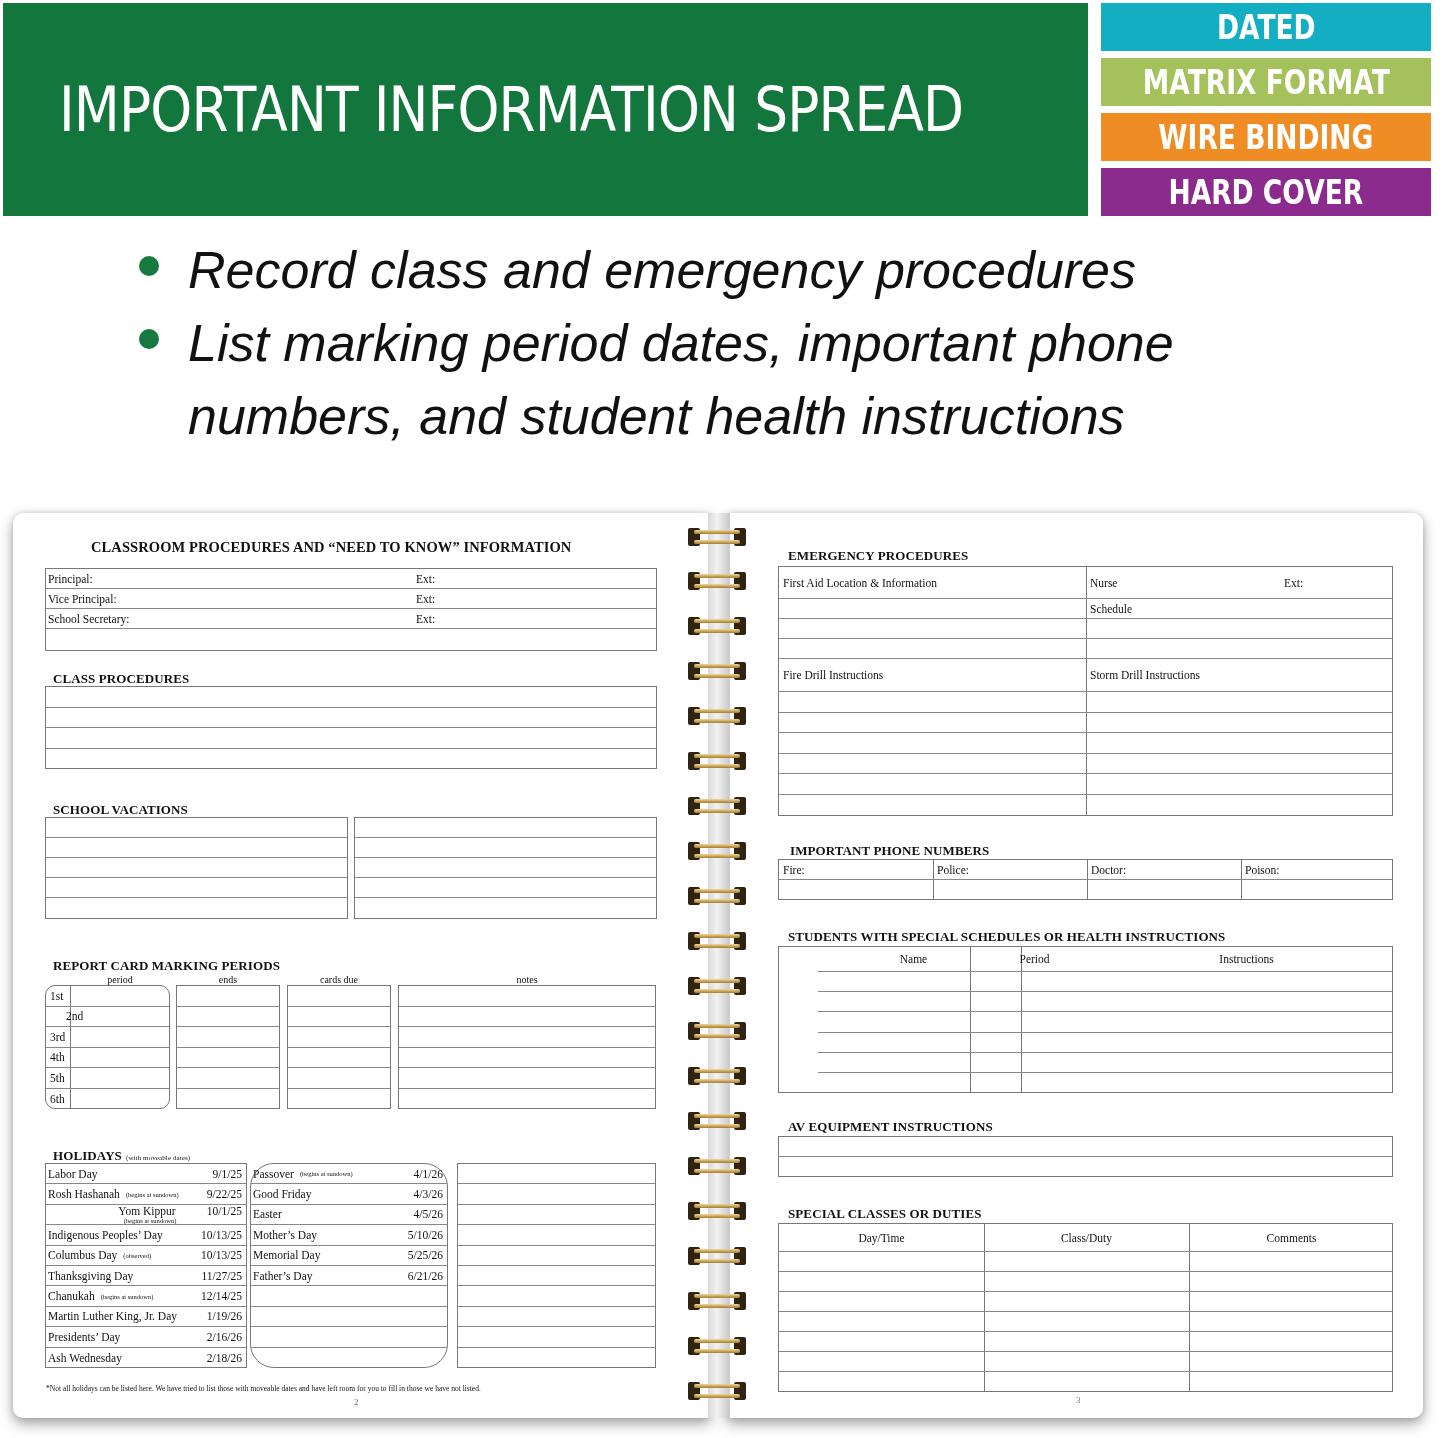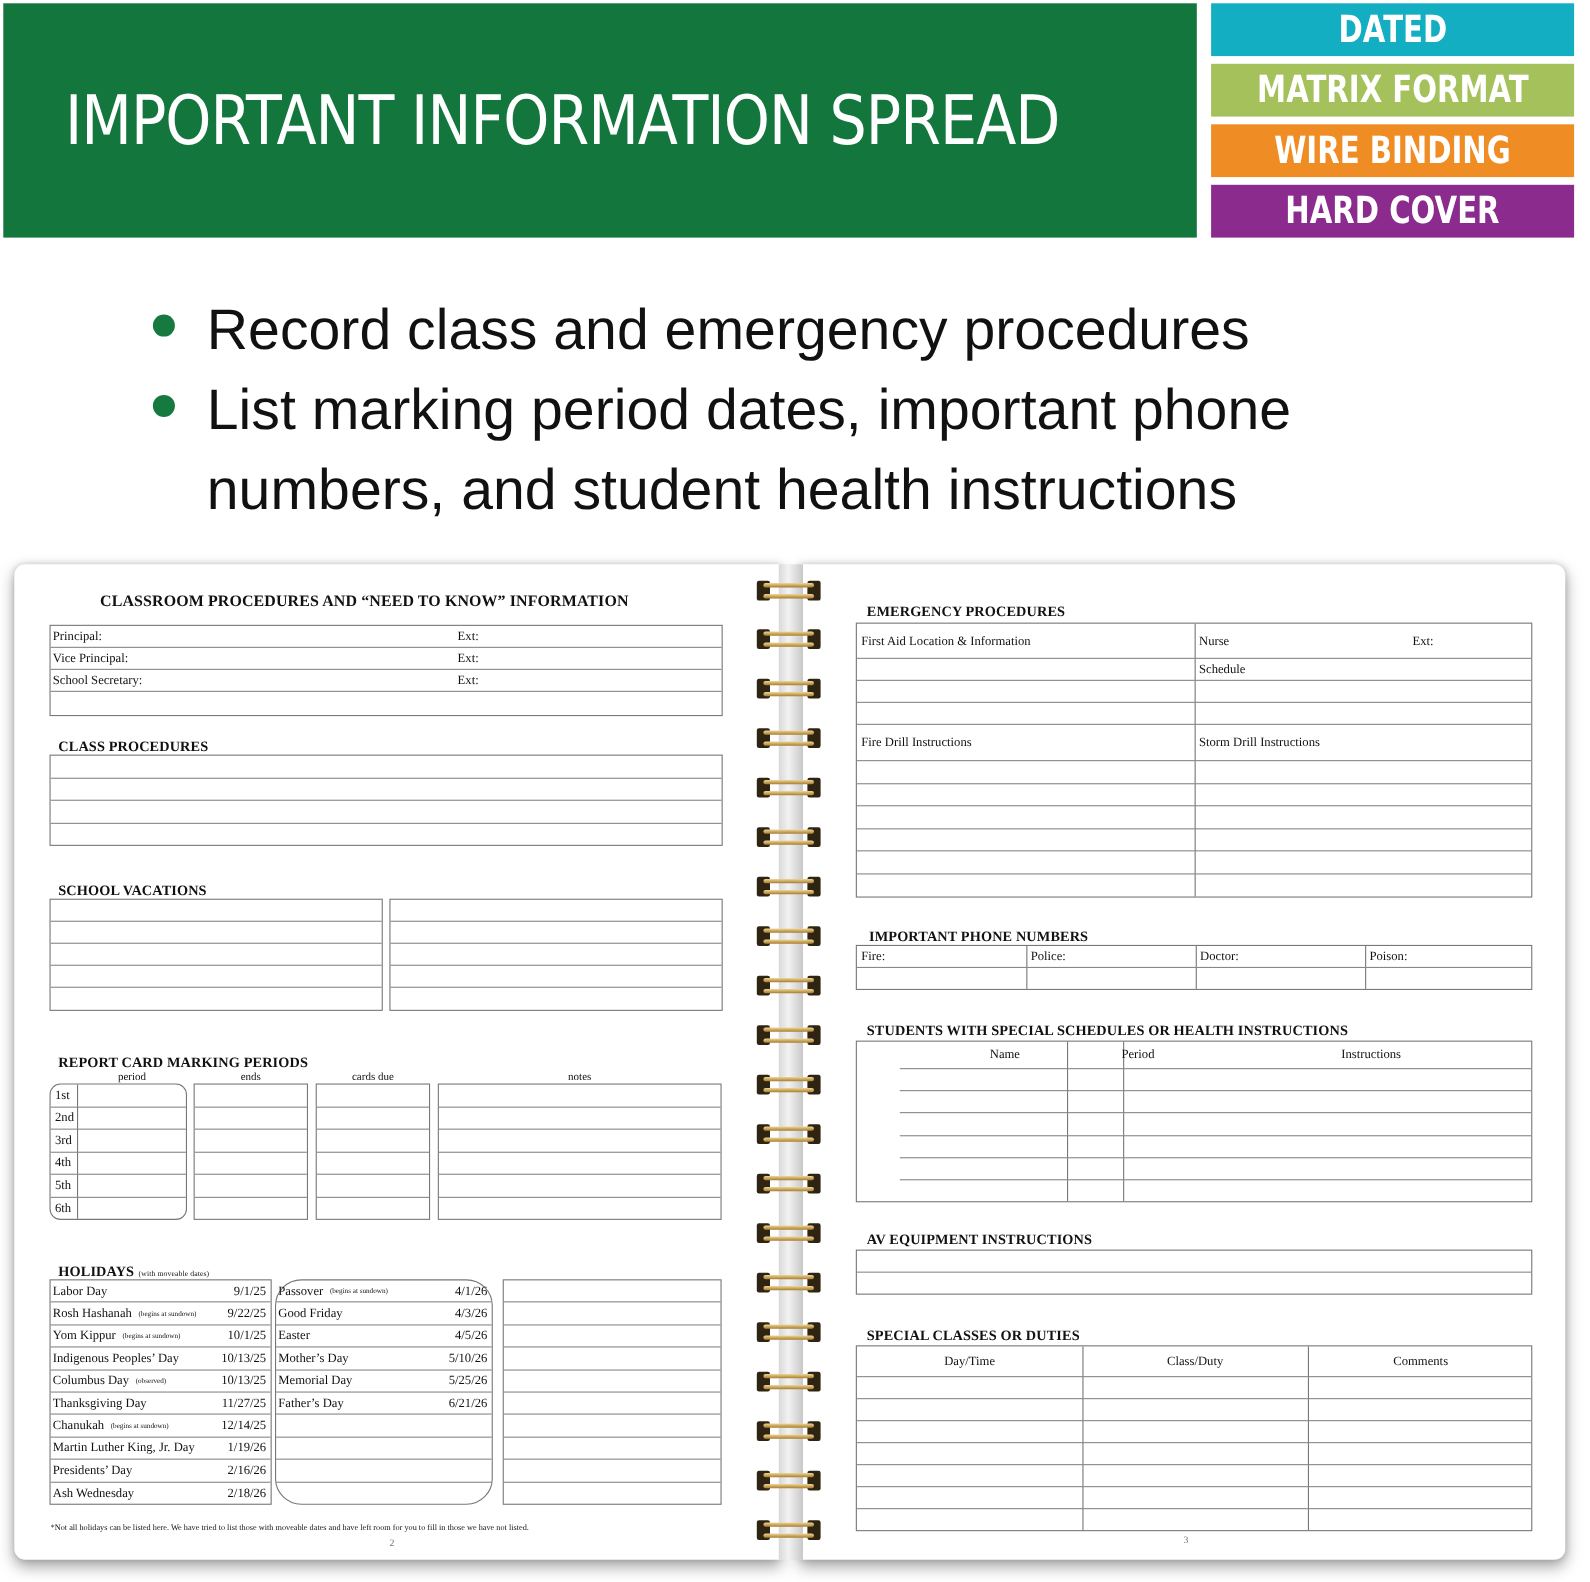--- a/index.html
+++ b/index.html
@@ -17,21 +17,21 @@
     white-space: nowrap; font-weight: normal;
   }
   .tags { position: absolute; left: 1101px; top: 3px; width: 330px; }
   .tag {
     height: 48px; margin-bottom: 7px; display: flex; align-items: center; justify-content: center;
     color: #fff; font-family: "DejaVu Sans", sans-serif; font-weight: bold; font-size: 34px;
   }
   .tag span { display: inline-block; transform: scaleX(0.78); white-space: nowrap; }
 
   
-  .bullets { position: absolute; left: 135px; top: 264px; width: 1200px; }
+  .bullets { position: absolute; left: 135px; top: 234px; width: 1200px; font-style: italic; }
   .bullet { position: relative; padding-left: 53px; font-family: "Liberation Sans", sans-serif;
     font-size: 52px; line-height: 73px; color: #111; }
   .bullet .dot { position: absolute; left: 4px; top: 22px; width: 20px; height: 20px; border-radius: 50%;
     background: #16793f; }
 
   
   .page {
     position: absolute; top: 513px; height: 905px; background: #fff;
     box-shadow: 0 6px 14px rgba(0,0,0,0.35), 0 0 6px rgba(0,0,0,0.15);
   }
@@ -259,21 +259,21 @@
 <div class="colhead" style="left:70px;top:974px;width:100px;">period</div>
 <div class="colhead" style="left:176px;top:974px;width:104px;">ends</div>
 <div class="colhead" style="left:287px;top:974px;width:104px;">cards due</div>
 <div class="colhead" style="left:398px;top:974px;width:258px;">notes</div>
 <div class="grid" id="mp1" style="left:45px;top:985px;width:125px;height:124px;border-radius:10px;">
     <div class="vline" style="left:24px"></div>
     <div class="row" style="height: 20.5px;">
       <span class="lbl" style="margin-left: 2px;">1st</span>
     </div>
     <div class="row" style="height: 20.5px;">
-      <span class="lbl" style="margin-left: 2px;">2nd</span>
+      <span class="lbl" style="margin-left: 18px;">2nd</span>
     </div>
     <div class="row" style="height: 20.5px;">
       <span class="lbl" style="margin-left: 2px;">3rd</span>
     </div>
     <div class="row" style="height: 20.5px;">
       <span class="lbl" style="margin-left: 2px;">4th</span>
     </div>
     <div class="row" style="height: 20.5px;">
       <span class="lbl" style="margin-left: 2px;">5th</span>
     </div>
@@ -311,21 +311,21 @@
     <div class="row" style="height: 20.4px;">
       <span class="lbl">Labor Day</span>
       <span class="tiny"></span>
       <span class="lbl date">9/1/25</span>
     </div>
     <div class="row" style="height: 20.4px;">
       <span class="lbl">Rosh Hashanah</span>
       <span class="tiny">(begins at sundown)</span>
       <span class="lbl date">9/22/25</span>
     </div>
-    <div class="row" style="height: 20.4px;">
+    <div class="row" style="height: 20.4px; flex-direction: column;">
       <span class="lbl">Yom Kippur</span>
       <span class="tiny">(begins at sundown)</span>
       <span class="lbl date">10/1/25</span>
     </div>
     <div class="row" style="height: 20.4px;">
       <span class="lbl">Indigenous Peoples’ Day</span>
       <span class="tiny"></span>
       <span class="lbl date">10/13/25</span>
     </div>
     <div class="row" style="height: 20.4px;">

